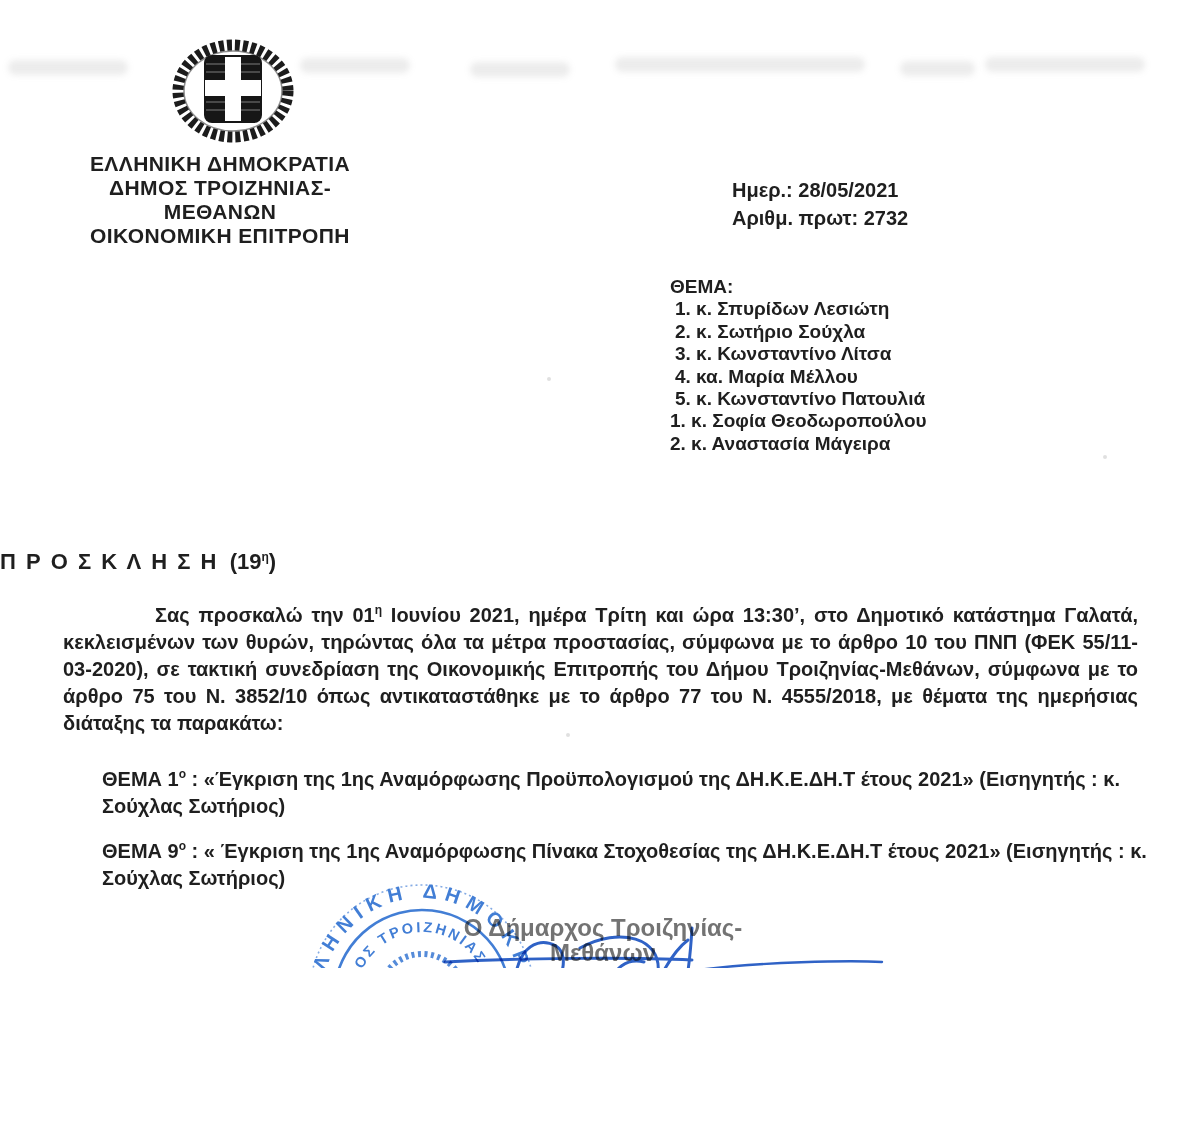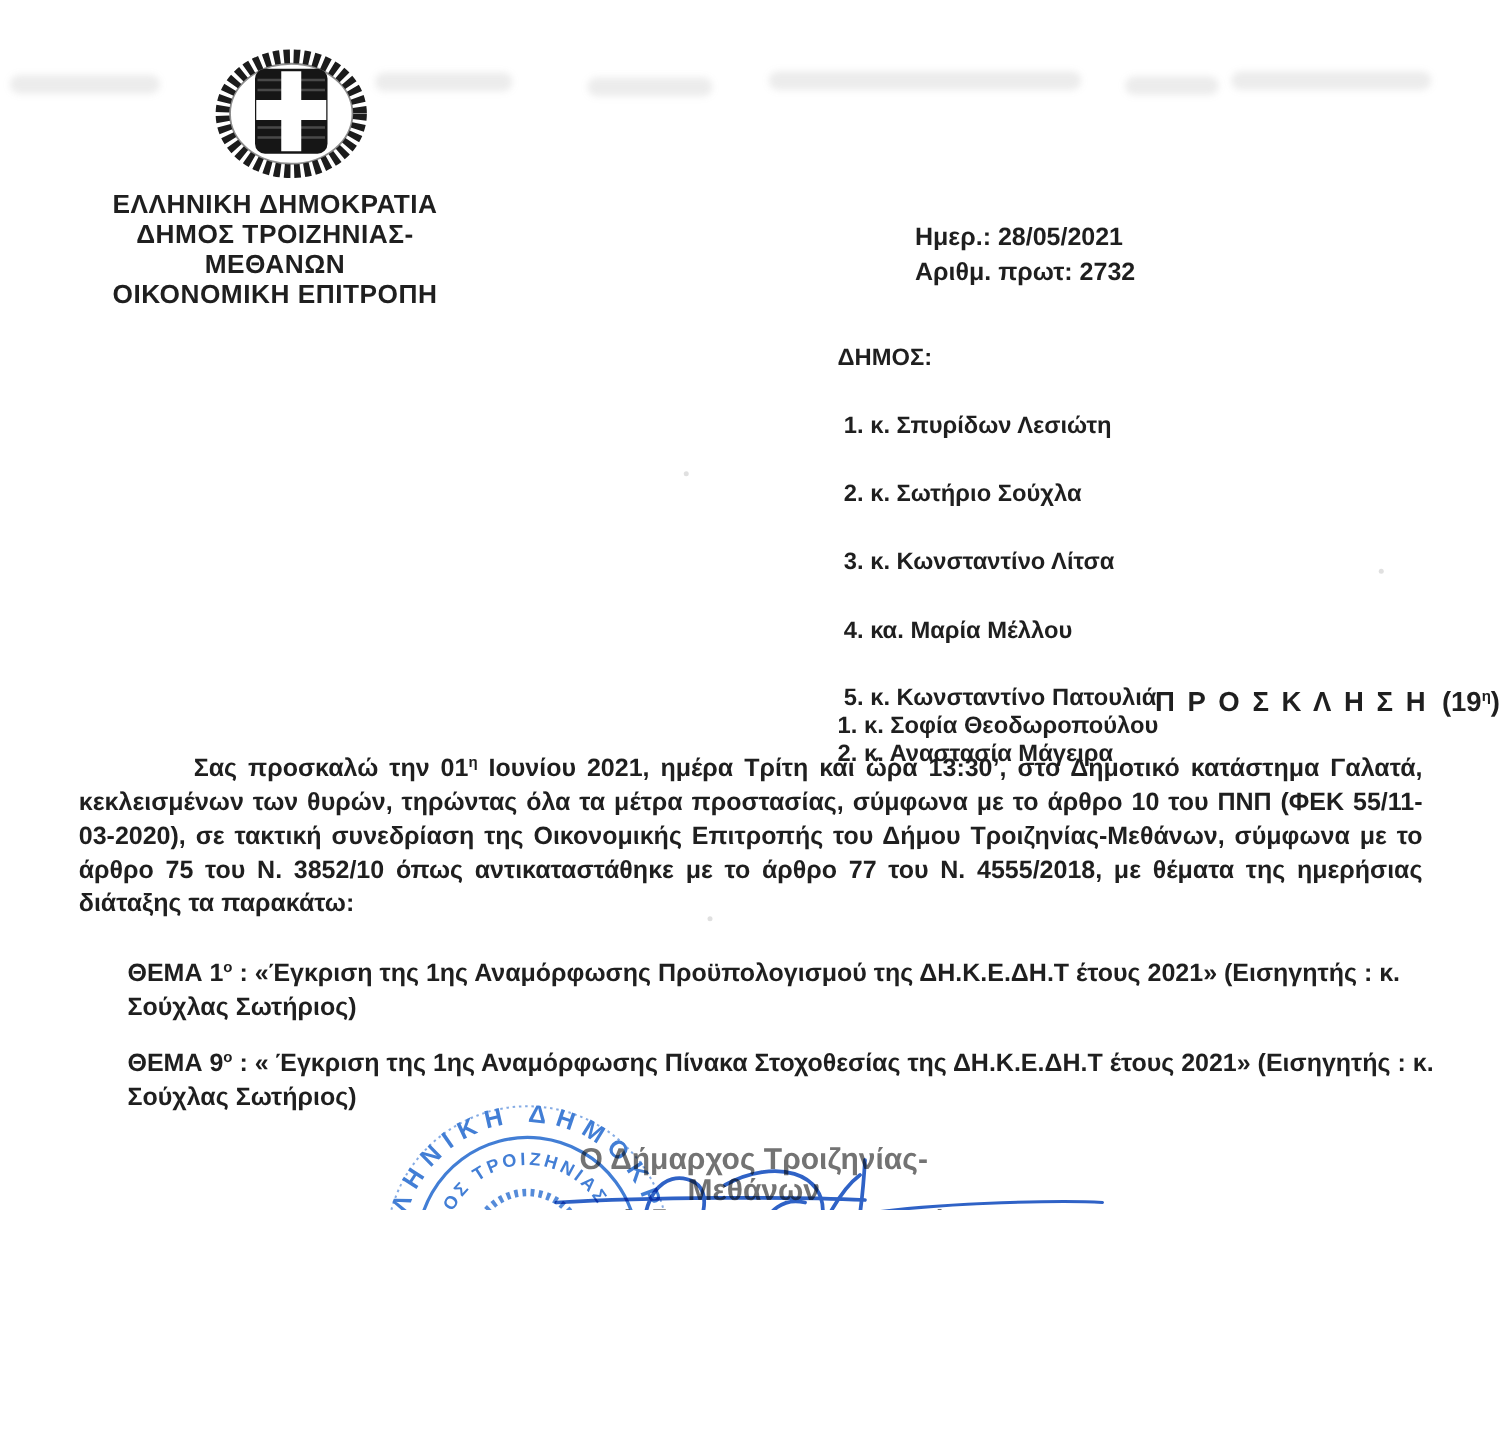--- a/index.html
+++ b/index.html
@@ -13,23 +13,23 @@
   
   .smudge { position: absolute; height: 15px; background: rgba(110,110,110,.13); filter: blur(3px); border-radius: 8px; }
   .speck { position: absolute; width: 4px; height: 4px; background: rgba(60,60,60,.16); border-radius: 50%; }
 
   .emblem-svg { position: absolute; left: 166px; top: 34px; width: 134px; height: 116px; }
 
   .header-block { position: absolute; left: 60px; top: 152px; width: 320px; text-align: center; font-size: 21px; line-height: 24px; letter-spacing: .4px; }
   .meta-block { position: absolute; left: 732px; top: 176px; font-size: 20px; line-height: 28px; }
 
   .recipients { position: absolute; left: 670px; top: 276px; font-size: 19px; line-height: 22.4px; }
-  .recipients .indent { padding-left: 5px; margin-top: 32px; }
+  .recipients .indent { padding-left: 5px; }
 
-  .title-line { position: absolute; left: 0; top: 549px; width: 100%; text-align: right; font-size: 22px; }
+  .title-line { position: absolute; left: 0; top: 549px; width: 100%; text-align: left; font-size: 22px; }
   .title-line .main { letter-spacing: 2px; }
   .title-line .num { margin-left: 5px; letter-spacing: 0; }
 
   .body-par { position: absolute; left: 63px; top: 602px; width: 1075px; font-size: 20px; line-height: 27px; text-align: justify; text-indent: 92px; }
 
   .theme { position: absolute; left: 102px; width: 1052px; font-size: 20px; line-height: 27px; margin-top: 44px; }
   .theme-1 { top: 722px; }
   .theme-2 { top: 794px; }
 
   sup { font-size: 12px; vertical-align: super; line-height: 0; }
@@ -74,21 +74,21 @@
     <div>ΔΗΜΟΣ ΤΡΟΙΖΗΝΙΑΣ-ΜΕΘΑΝΩΝ</div>
     <div>ΟΙΚΟΝΟΜΙΚΗ ΕΠΙΤΡΟΠΗ</div>
   </div>
 
   <div class="meta-block">
     <div>Ημερ.: 28/05/2021</div>
     <div>Αριθμ. πρωτ: 2732</div>
   </div>
 
   <div class="recipients">
-    <div>ΔΗΜΟΣ:</div>
+    <div>ΘΕΜΑ:</div>
     <div class="indent">1. κ. Σπυρίδων Λεσιώτη</div>
     <div class="indent">2. κ. Σωτήριο Σούχλα</div>
     <div class="indent">3. κ. Κωνσταντίνο Λίτσα</div>
     <div class="indent">4. κα. Μαρία Μέλλου</div>
     <div class="indent">5. κ. Κωνσταντίνο Πατουλιά</div>
     <div>1. κ. Σοφία Θεοδωροπούλου</div>
     <div>2. κ. Αναστασία Μάγειρα</div>
   </div>
 
   <div class="title-line">

